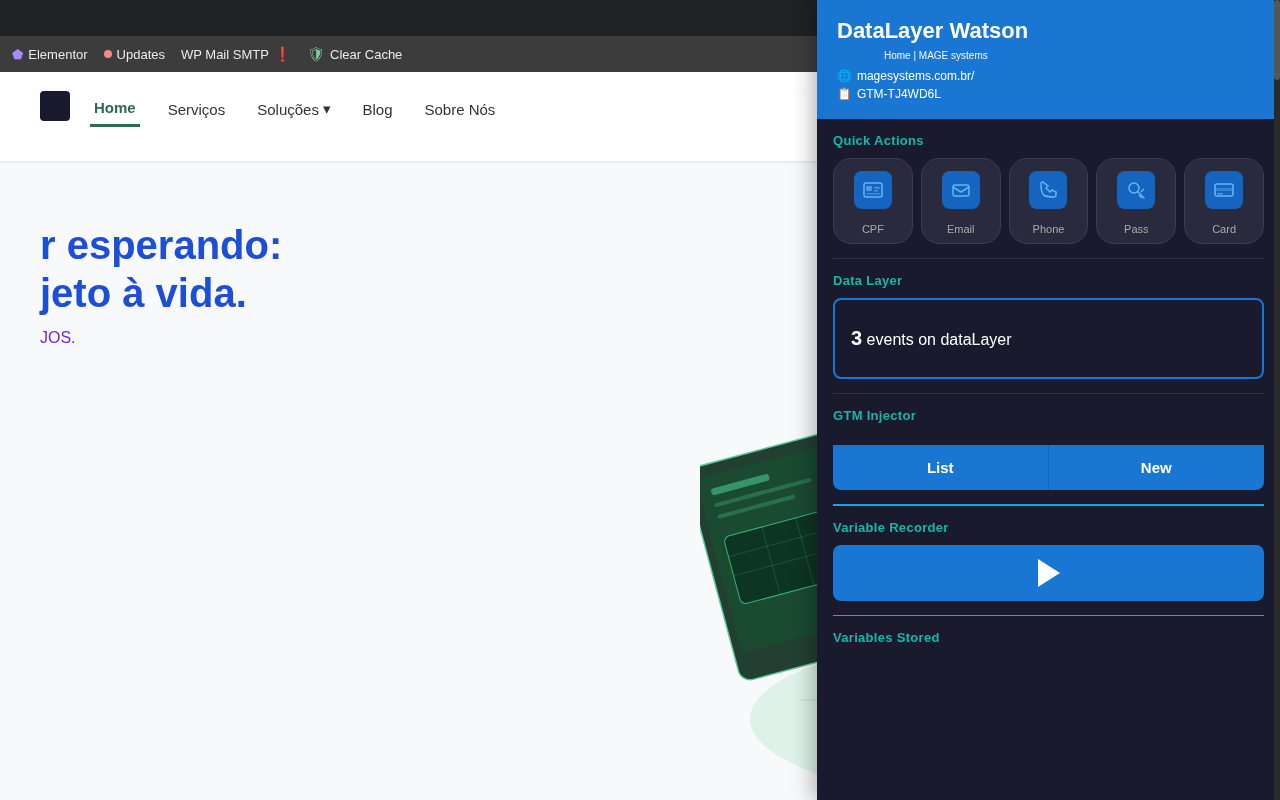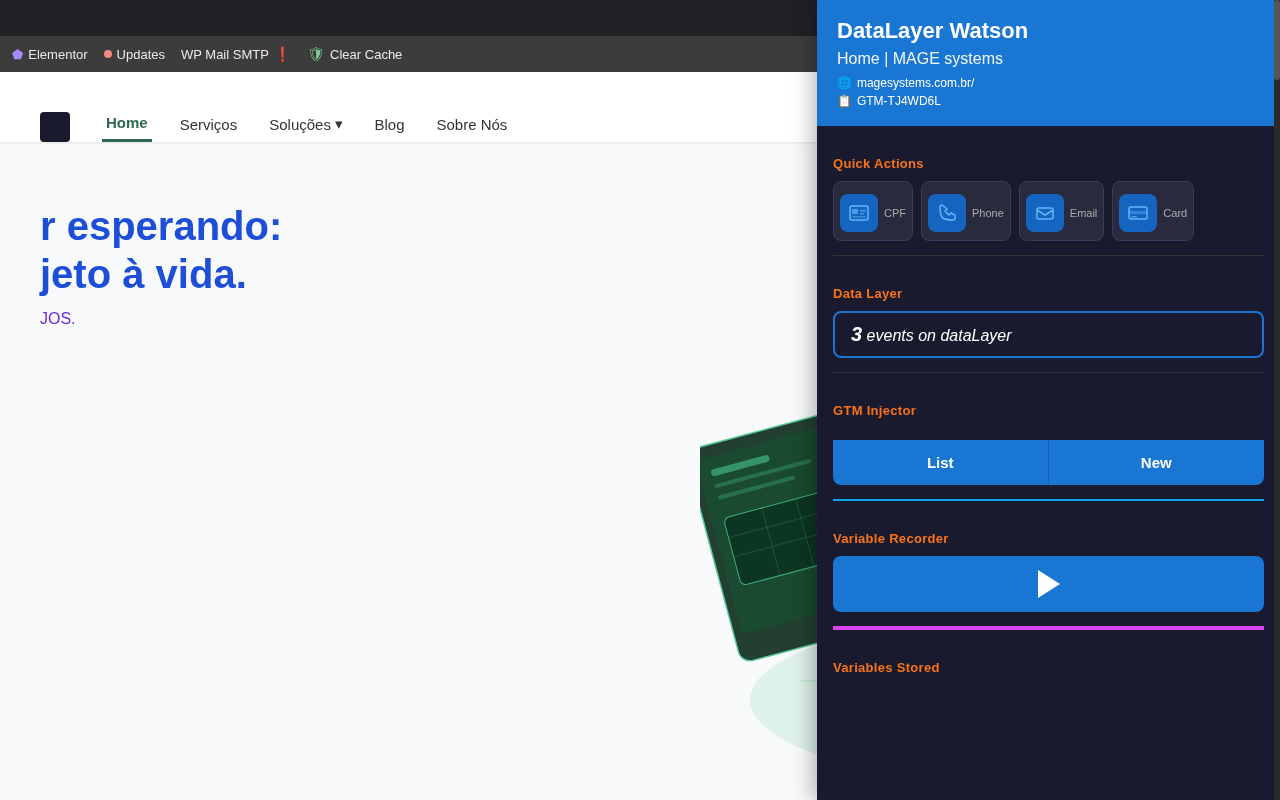--- a/index.html
+++ b/index.html
@@ -77,26 +77,27 @@
       background: white;
       position: relative;
       overflow: hidden;
     }
 
     
     .nav {
       height: 70px;
       background: white;
       display: flex;
-      align-items: flex-end;
+      align-items: flex-start;
       padding: 0 40px;
-      gap: 12px;
+      gap: 0;
       box-shadow: 0 1px 3px rgba(0,0,0,0.1);
       position: relative;
       z-index: 1;
+      margin-top: 19px;
     }
     .nav-logo {
       width: 30px;
       height: 30px;
       background: #1a1a2e;
       border-radius: 4px;
       margin-right: 20px;
     }
     .nav-links {
       display: flex;
@@ -177,64 +178,64 @@
       background: #1976d2;
       padding: 18px 20px;
       color: white;
     }
     .panel-title {
       font-size: 22px;
       font-weight: 700;
       margin-bottom: 6px;
     }
     .panel-subtitle {
-      font-size: 16px;
+      font-size: 10px;
       opacity: 0.95;
       margin-bottom: 8px;
+      margin-left: 47px;
     }
     .panel-url, .panel-gtm {
       font-size: 12px;
       display: flex;
       align-items: center;
       gap: 5px;
       margin-top: 4px;
     }
 
     
     .panel-body {
       padding: 0 16px;
     }
 
     
     .section-title {
-      color: #f97316;
+      color: #14b8a6;
       font-size: 13px;
       font-weight: 600;
       padding: 14px 0 10px;
       letter-spacing: 0.3px;
-      margin-top: 16px;
     }
 
     .quick-actions-grid {
       display: grid;
       grid-template-columns: repeat(5, 1fr);
       gap: 8px;
       padding-bottom: 14px;
       border-bottom: 1px solid #333;
     }
 
     .action-card {
       background: #2a2a3e;
       border: 1px solid #3a3a5e;
-      border-radius: 8px;
+      border-radius: 18px;
       padding: 12px 6px 8px;
       display: flex;
-      flex-direction: row;
-      align-items: center;
-      gap: 6px;
+      flex-direction: column;
+      align-items: center;
+      gap: 14px;
       cursor: pointer;
     }
     .action-icon {
       width: 38px;
       height: 38px;
       background: #1565c0;
       border-radius: 8px;
       display: flex;
       align-items: center;
       justify-content: center;
@@ -250,26 +251,25 @@
     
     .data-layer-section {
       padding-bottom: 14px;
       border-bottom: 1px solid #333;
     }
     .data-layer-btn {
       width: 100%;
       background: #1a1a2e;
       border: 2px solid #1976d2;
       border-radius: 8px;
-      padding: 10px 16px;
+      padding: 27px 16px;
       color: white;
       font-size: 16px;
       text-align: left;
       cursor: pointer;
-      font-style: italic;
     }
     .data-layer-btn strong {
       font-size: 20px;
       color: white;
     }
 
     
     .gtm-section {
       padding-bottom: 14px;
       border-bottom: 2px solid #0ea5e9;
@@ -291,21 +291,21 @@
       cursor: pointer;
       margin-top: 12px;
     }
     .gtm-btn:first-child {
       border-right: 1px solid #1565c0;
     }
 
     
     .var-section {
       padding-bottom: 14px;
-      border-bottom: 4px solid #d946ef;
+      border-bottom: 1px solid #d946ef;
     }
     .var-record-btn {
       width: 100%;
       background: #1976d2;
       border: none;
       border-radius: 8px;
       padding: 14px;
       cursor: pointer;
       display: flex;
       align-items: center;
@@ -510,36 +510,47 @@
             <rect x="12" y="11" width="4" height="1.5" rx="1" fill="#64b5f6" opacity="0.7"></rect>
             <rect x="4" y="14" width="14" height="1.5" rx="1" fill="#64b5f6" opacity="0.5"></rect>
           </svg>
         </div>
         <span class="action-label">CPF</span>
       </div>
 
       <div class="action-card">
         <div class="action-icon">
           <svg width="22" height="22" viewBox="0 0 22 22" fill="none">
-            <path d="M6 3 C5 3 4 4 4 5 C4 16 6 18 17 18 C18 18 19 17 19 16 L19 13 L15 11 L13 13 C12 12 10 10 9 9 L11 7 Z" stroke="#64b5f6" stroke-width="1.5" fill="none"></path>
-          </svg>
-        </div>
-        <span class="action-label">Phone</span>
-      </div>
-
-      <div class="action-card">
-        <div class="action-icon">
-          <svg width="22" height="22" viewBox="0 0 22 22" fill="none">
             <rect x="3" y="6" width="16" height="11" rx="2" stroke="#64b5f6" stroke-width="1.5" fill="none"></rect>
             <path d="M3 8 L11 13 L19 8" stroke="#64b5f6" stroke-width="1.5"></path>
           </svg>
         </div>
         <span class="action-label">Email</span>
       </div>
 
+      <div class="action-card">
+        <div class="action-icon">
+          <svg width="22" height="22" viewBox="0 0 22 22" fill="none">
+            <path d="M6 3 C5 3 4 4 4 5 C4 16 6 18 17 18 C18 18 19 17 19 16 L19 13 L15 11 L13 13 C12 12 10 10 9 9 L11 7 Z" stroke="#64b5f6" stroke-width="1.5" fill="none"></path>
+          </svg>
+        </div>
+        <span class="action-label">Phone</span>
+      </div>
+
+      <div class="action-card">
+        <div class="action-icon">
+          <svg width="22" height="22" viewBox="0 0 22 22" fill="none">
+            <circle cx="9" cy="9" r="5" stroke="#64b5f6" stroke-width="1.5" fill="none"></circle>
+            <path d="M13 13 L19 19" stroke="#64b5f6" stroke-width="1.5" stroke-linecap="round"></path>
+            <line x1="16" y1="13" x2="19" y2="10" stroke="#64b5f6" stroke-width="1.5"></line>
+            <line x1="14" y1="16" x2="17" y2="19" stroke="#64b5f6" stroke-width="1.5"></line>
+          </svg>
+        </div>
+        <span class="action-label">Pass</span>
+      </div>
 
       <div class="action-card">
         <div class="action-icon">
           <svg width="22" height="22" viewBox="0 0 22 22" fill="none">
             <rect x="2" y="5" width="18" height="12" rx="2" stroke="#64b5f6" stroke-width="1.5" fill="none"></rect>
             <rect x="2" y="9" width="18" height="3" fill="#64b5f6" opacity="0.4"></rect>
             <rect x="4" y="14" width="6" height="1.5" rx="1" fill="#64b5f6" opacity="0.7"></rect>
           </svg>
         </div>
         <span class="action-label">Card</span>

